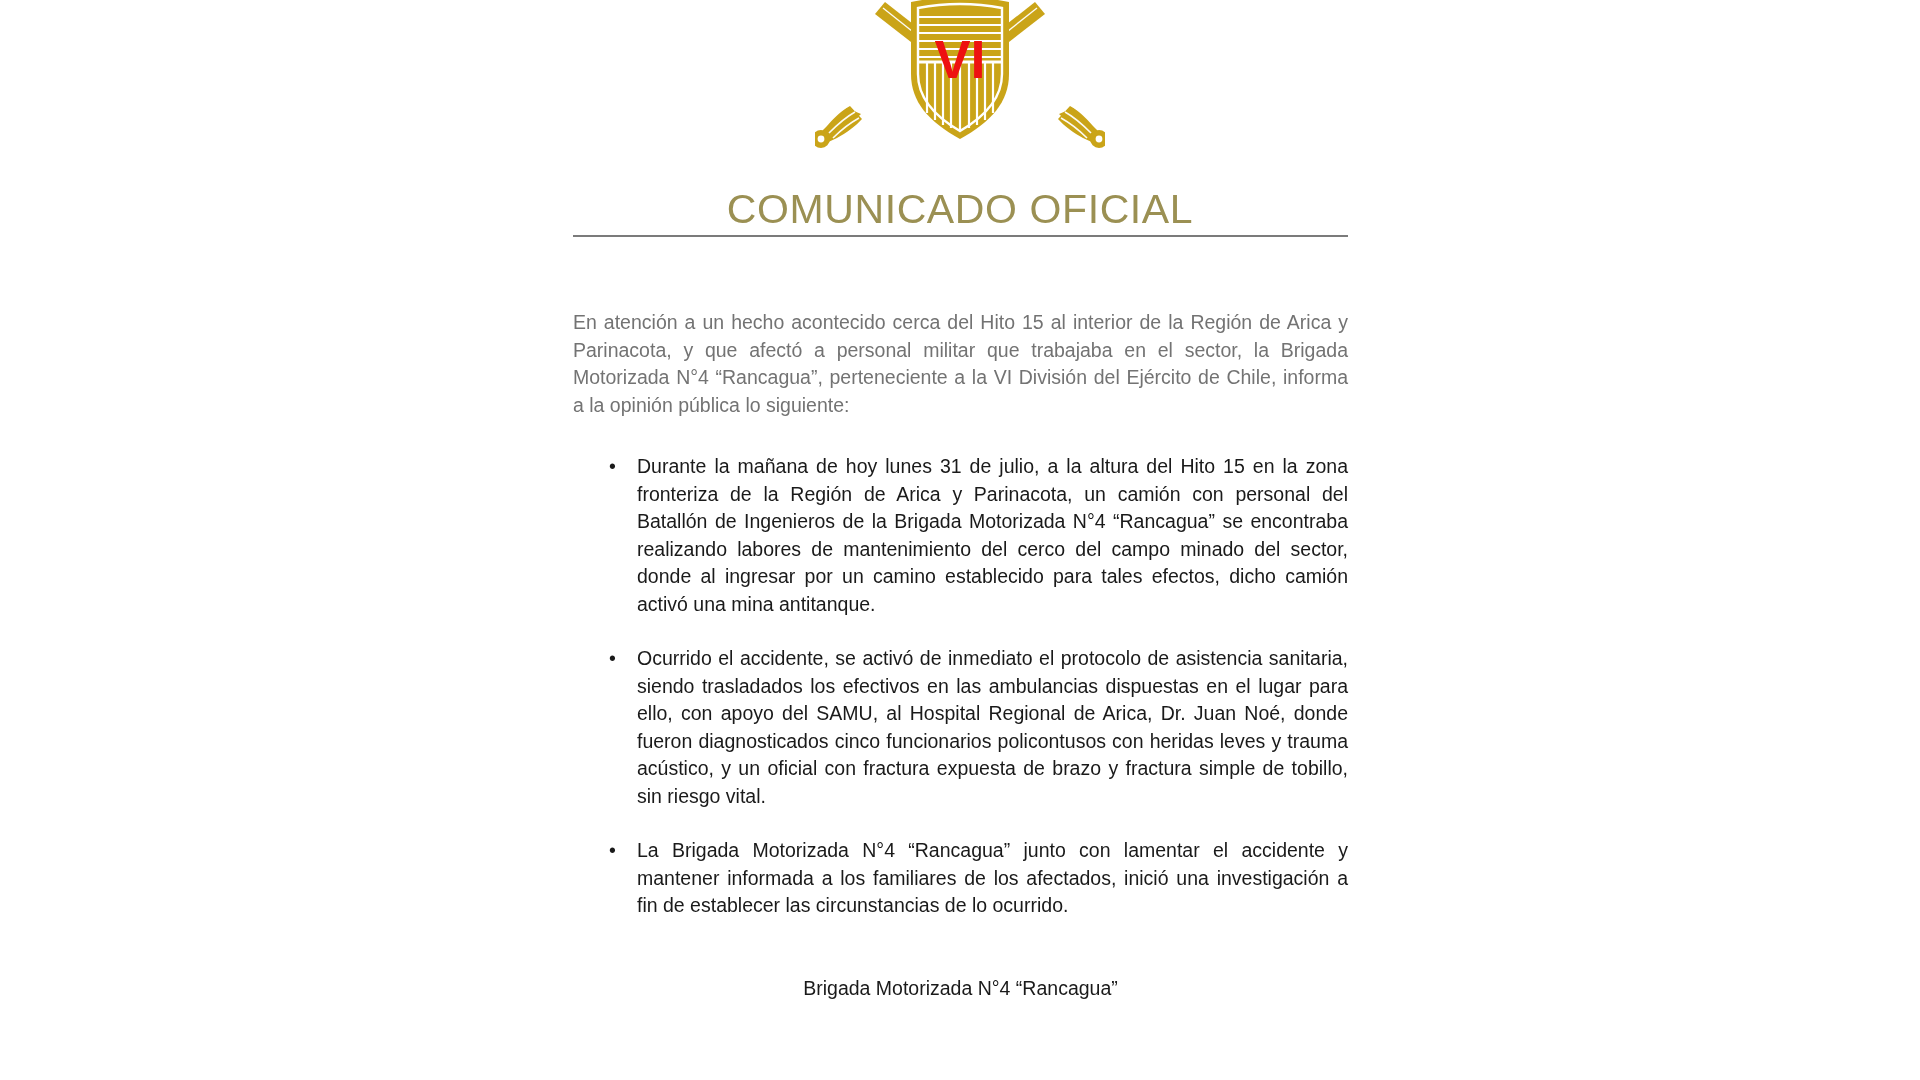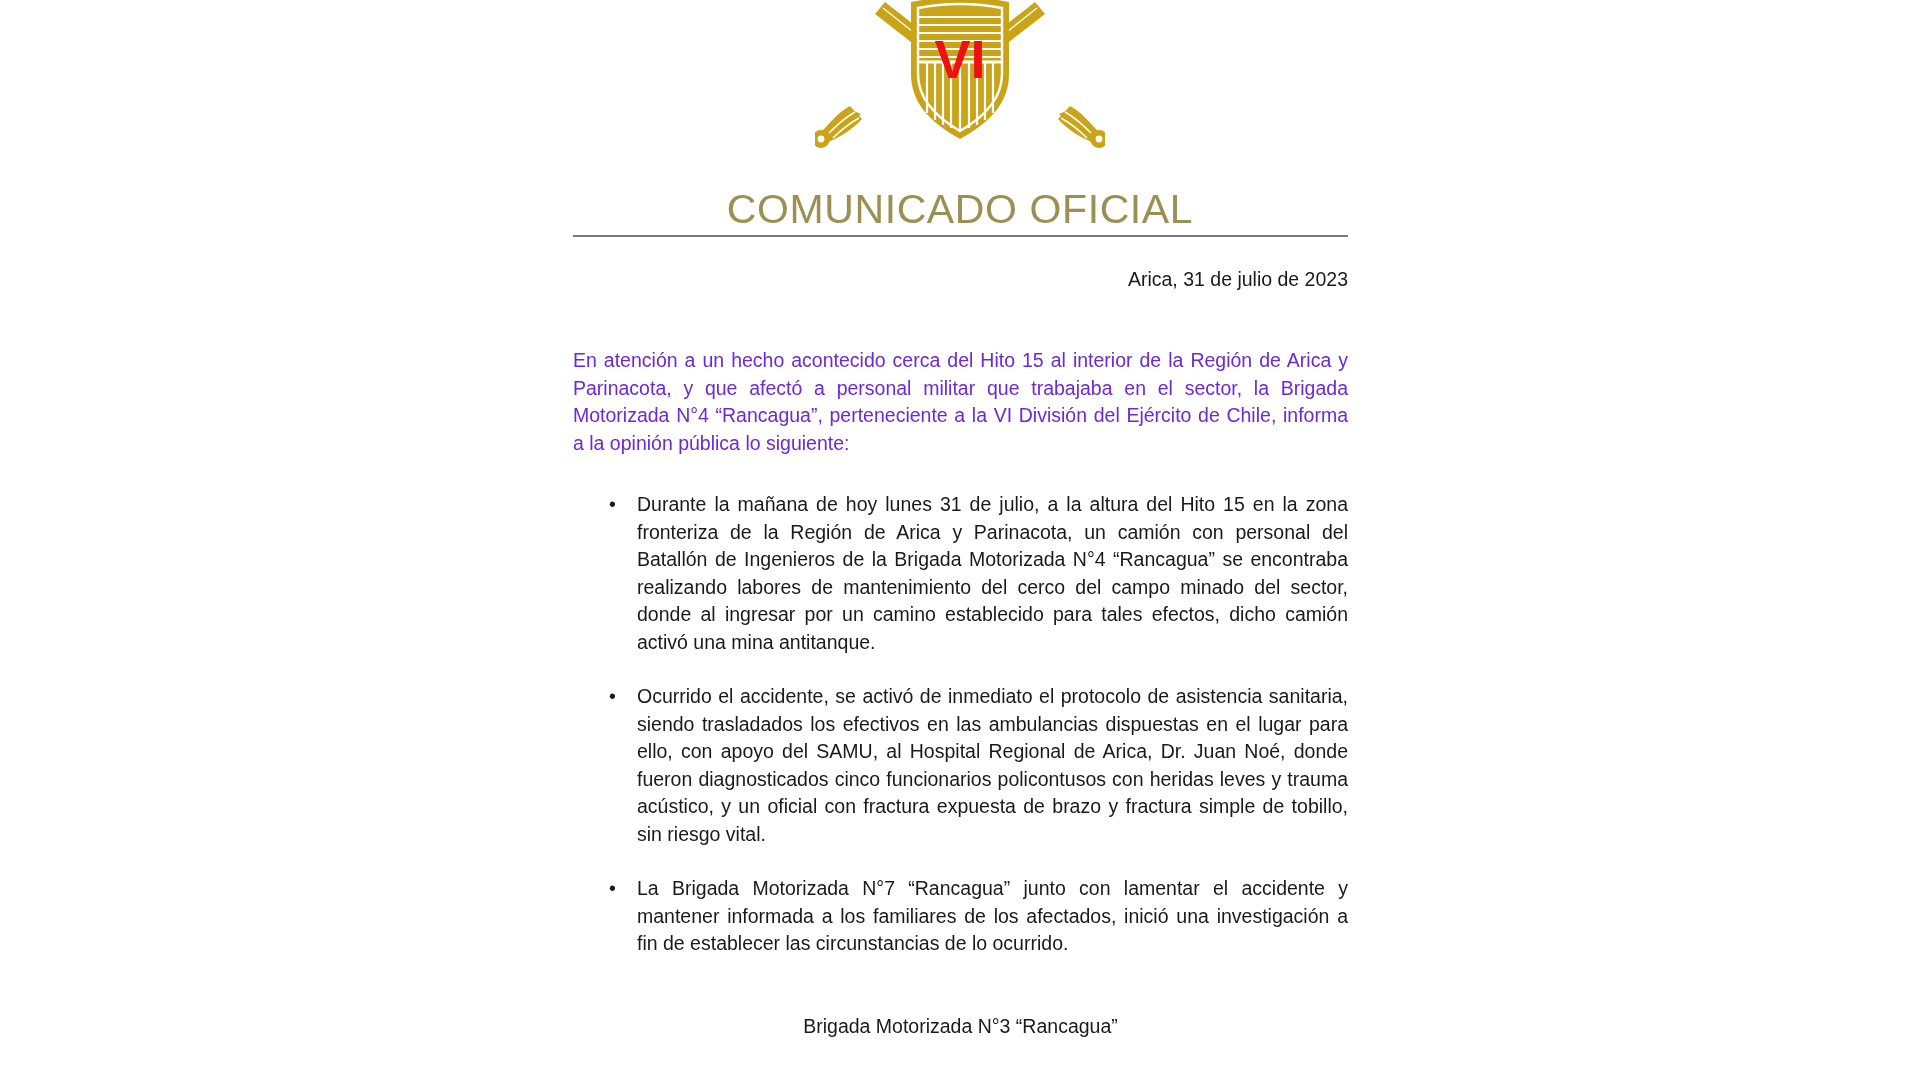--- a/index.html
+++ b/index.html
@@ -76,21 +76,21 @@
     color: #1a1a1a;
   }
 
   .intro {
     margin: 0;
     padding-top: 54px;
     font-size: 19.5px;
     line-height: 27.5px;
     text-align: justify;
     text-justify: inter-word;
-    color: #6d28d9;
+    color: #737373;
   }
 
   .bullets {
     margin: 0;
     padding: 0;
     list-style: none;
   }
   .bullets li {
     position: relative;
     padding-left: 64px;
@@ -215,37 +215,36 @@
       <text x="145" y="82" text-anchor="middle" font-family="Liberation Sans, sans-serif" font-size="54" font-weight="bold" fill="#ee1111">VI</text>
     </svg>
   </div>
 
   <div class="title">COMUNICADO OFICIAL</div>
 
   <div class="rule"></div>
 
   <div class="content">
 
-    <p class="dateline">Arica, 31 de julio de 2023</p>
 
     <p class="intro">En atención a un hecho acontecido cerca del Hito 15 al interior de la Región de Arica y Parinacota, y que afectó a personal militar que trabajaba en el sector, la Brigada Motorizada N°4 “Rancagua”, perteneciente a la VI División del Ejército de Chile, informa a la opinión pública lo siguiente:</p>
 
     <ul class="bullets">
       <li>
         <span class="bullet-dot">•</span>
         <span class="bullet-text">Durante la mañana de hoy lunes 31 de julio, a la altura del Hito 15 en la zona fronteriza de la Región de Arica y Parinacota, un camión con personal del Batallón de Ingenieros de la Brigada Motorizada N°4 “Rancagua” se encontraba realizando labores de mantenimiento del cerco del campo minado del sector, donde al ingresar por un camino establecido para tales efectos, dicho camión activó una mina antitanque.</span>
       </li>
       <li>
         <span class="bullet-dot">•</span>
         <span class="bullet-text">Ocurrido el accidente, se activó de inmediato el protocolo de asistencia sanitaria, siendo trasladados los efectivos en las ambulancias dispuestas en el lugar para ello, con apoyo del SAMU, al Hospital Regional de Arica, Dr. Juan Noé, donde fueron diagnosticados cinco funcionarios  policontusos con heridas leves y trauma acústico, y un oficial con fractura expuesta de brazo y fractura simple de tobillo,  sin riesgo vital.</span>
       </li>
       <li>
         <span class="bullet-dot">•</span>
-        <span class="bullet-text">La Brigada Motorizada N°7 “Rancagua” junto con lamentar el accidente y mantener informada a los familiares de los afectados, inició una investigación a fin de establecer las circunstancias de lo ocurrido.</span>
+        <span class="bullet-text">La Brigada Motorizada N°4 “Rancagua” junto con lamentar el accidente y mantener informada a los familiares de los afectados, inició una investigación a fin de establecer las circunstancias de lo ocurrido.</span>
       </li>
     </ul>
 
     <div class="signature">
-      <div>Brigada Motorizada N°3 “Rancagua”</div>
+      <div>Brigada Motorizada N°4 “Rancagua”</div>
     </div>
 
   </div>
 </div>
 
 </body></html>

